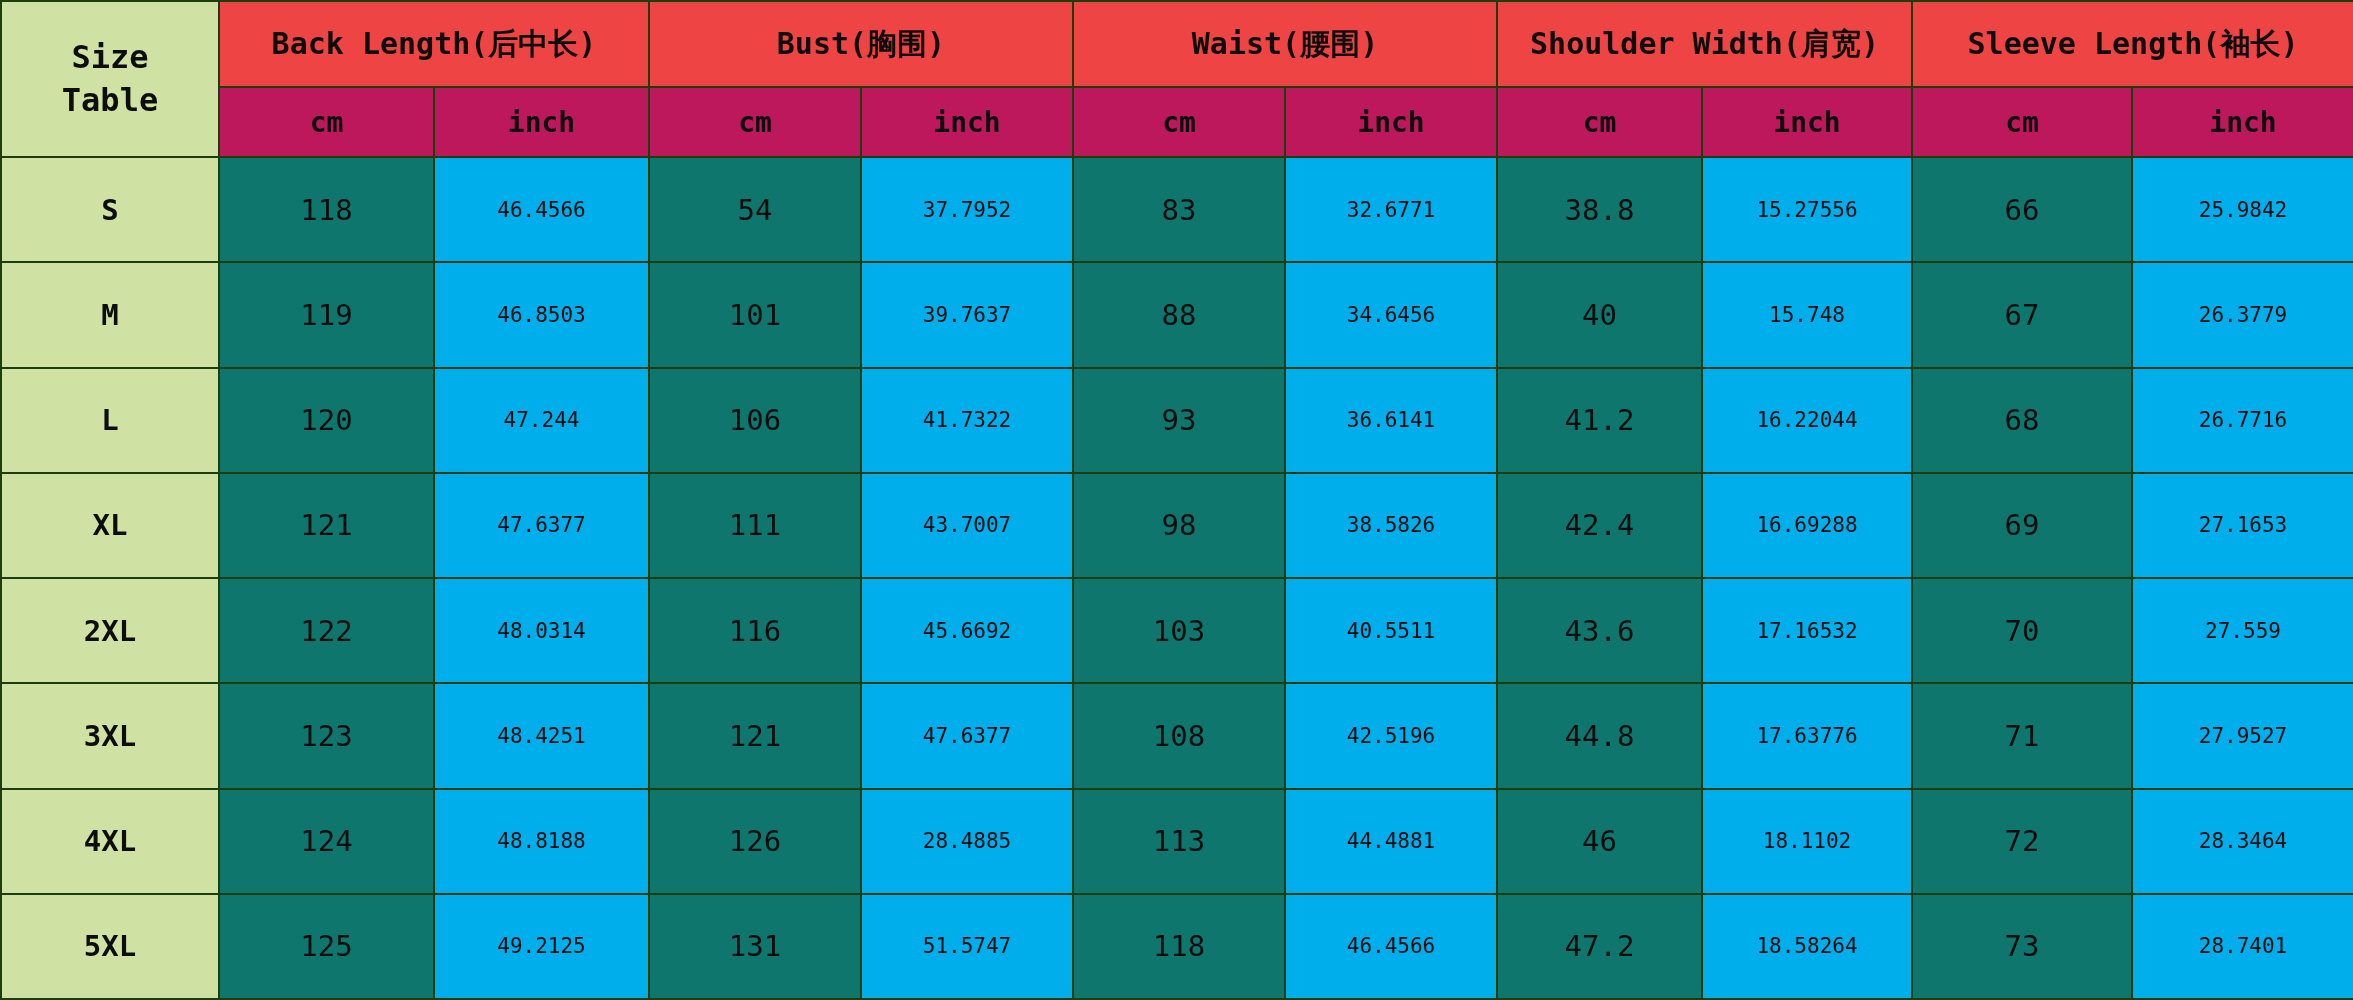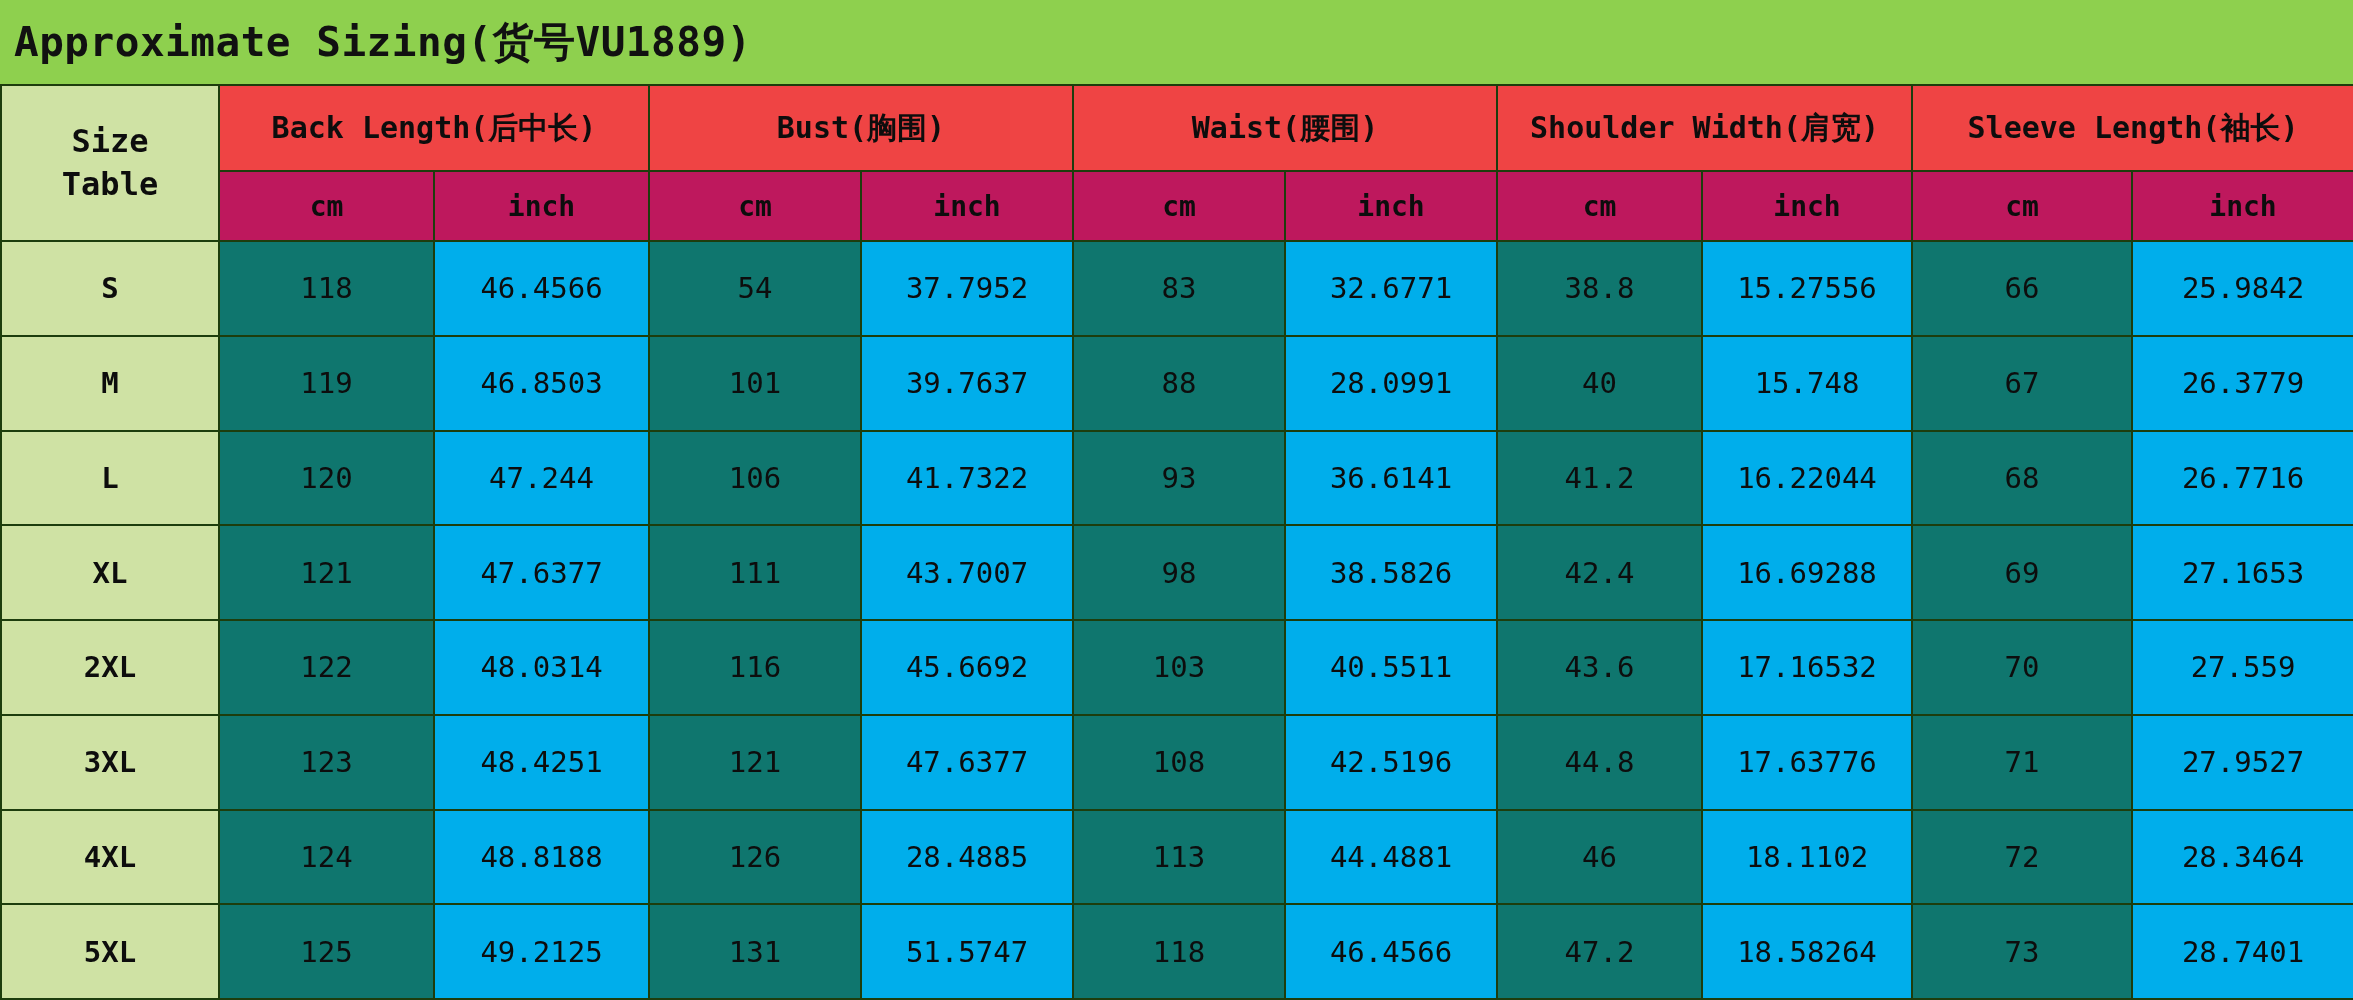--- a/index.html
+++ b/index.html
@@ -87,21 +87,21 @@
     background: #cfe2a4;
     font-size: 29px;
     font-weight: bold;
   }
   td.cm-cell {
     background: #0f766e;
     font-size: 29px;
   }
   td.inch-cell {
     background: #00aeeb;
-    font-size: 29px;
+    font-size: 21px;
   }
   tbody tr {
     height: 91px;
   }
 
   
   col.c-size   { width: 218px; }
   col.c-cm-a   { width: 215px; }
   col.c-in-a   { width: 215px; }
   col.c-cm-b   { width: 212px; }
@@ -111,23 +111,20 @@
   col.c-cm-d   { width: 205px; }
   col.c-in-d   { width: 210px; }
   col.c-cm-e   { width: 220px; }
   col.c-in-e   { width: 222px; }
 </style>
 </head>
 <body>
 
 <div class="sheet">
 
-  <div class="title-bar">
-    <span class="title-text">Approximate Sizing(货号VU1889)</span>
-  </div>
 
   <table class="size-table">
     <colgroup>
       <col class="c-size">
         <col class="c-cm-a">
         <col class="c-in-a">
       <col class="c-cm-b">
         <col class="c-in-b">
       <col class="c-cm-c">
         <col class="c-in-c">
@@ -175,21 +172,21 @@
         <td class="cm-cell">66</td>
         <td class="inch-cell">25.9842</td>
       </tr>
       <tr>
         <td class="size-label">M</td>
         <td class="cm-cell">119</td>
         <td class="inch-cell">46.8503</td>
         <td class="cm-cell">101</td>
         <td class="inch-cell">39.7637</td>
         <td class="cm-cell">88</td>
-        <td class="inch-cell">28.0991</td>
+        <td class="inch-cell">34.6456</td>
         <td class="cm-cell">40</td>
         <td class="inch-cell">15.748</td>
         <td class="cm-cell">67</td>
         <td class="inch-cell">26.3779</td>
       </tr>
       <tr>
         <td class="size-label">L</td>
         <td class="cm-cell">120</td>
         <td class="inch-cell">47.244</td>
         <td class="cm-cell">106</td>

